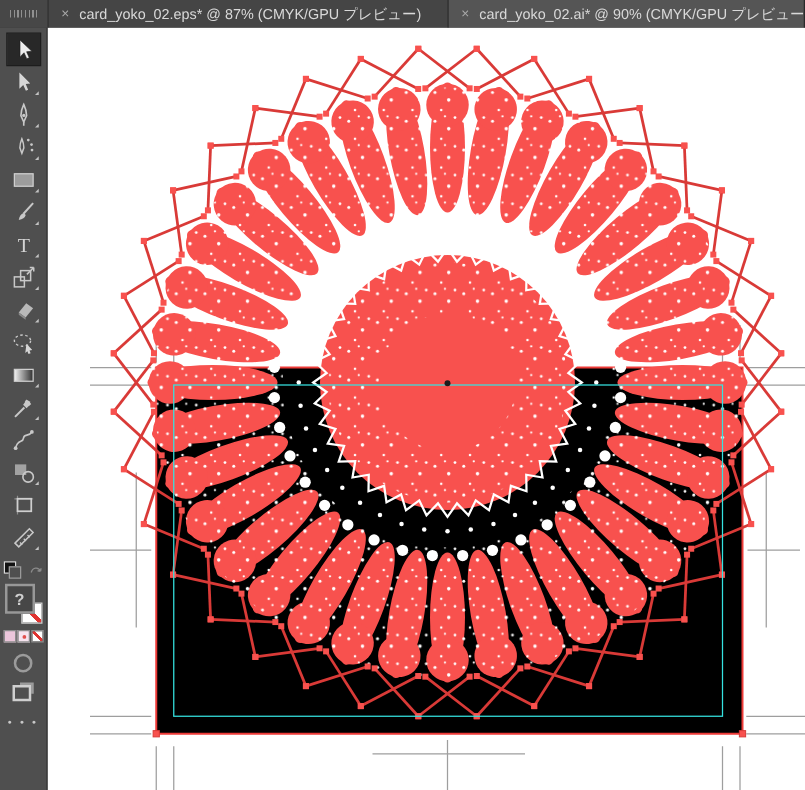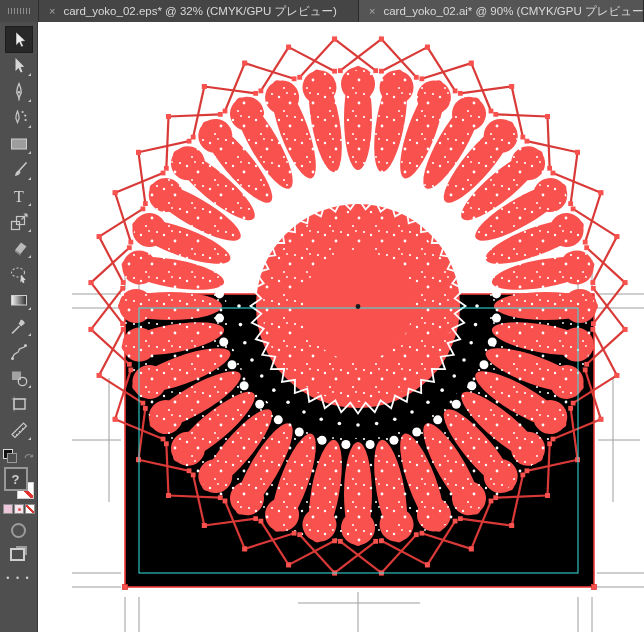--- a/index.html
+++ b/index.html
@@ -55,21 +55,21 @@
 </style>
 </head>
 <body>
 
 <div class="tabbar">
   <div class="tools-header">
     <span class="grip"></span>
   </div>
   <div class="tab first">
     <span class="tab-close">×</span>
-    <span class="tab-label">card_yoko_02.eps* @ 32% (CMYK/GPU プレビュー)</span>
+    <span class="tab-label">card_yoko_02.eps* @ 87% (CMYK/GPU プレビュー)</span>
   </div>
   <div class="tab last active">
     <span class="tab-close">×</span>
     <span class="tab-label">card_yoko_02.ai* @ 90% (CMYK/GPU プレビュー)</span>
   </div>
 </div>
 
 <div class="toolbar">
   <div id="tools">
       <div class="tool sel">

